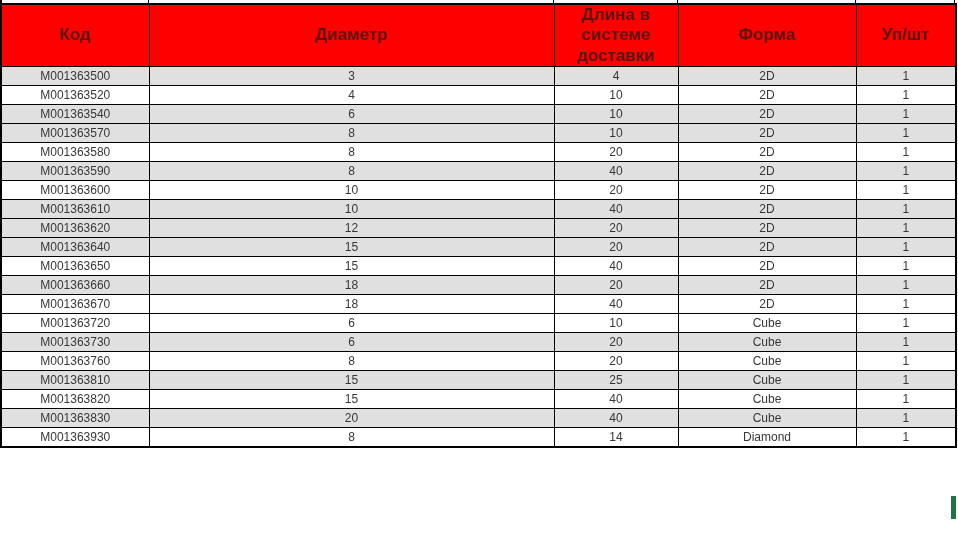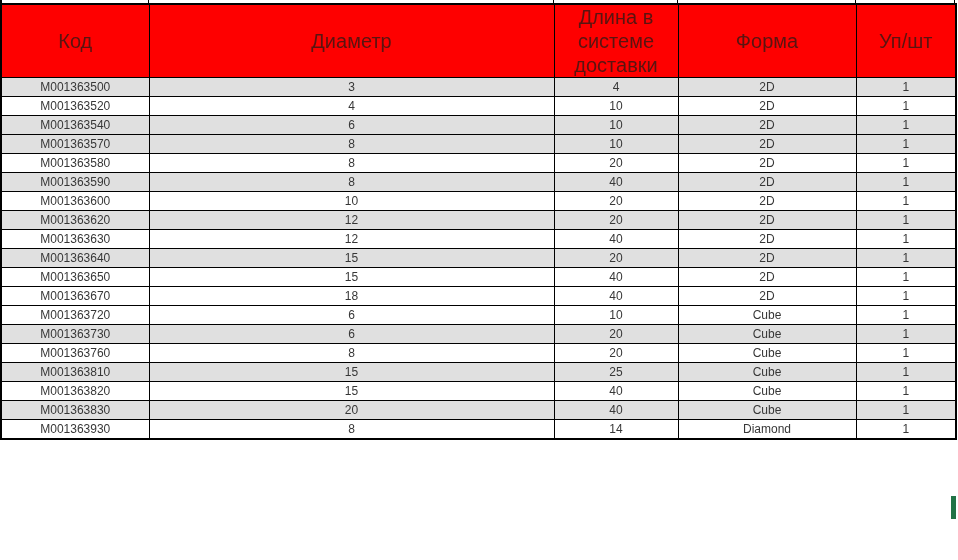--- a/index.html
+++ b/index.html
@@ -36,22 +36,22 @@
     border: 1px solid var(--border, #000);
     text-align: center;
     vertical-align: middle;
     padding: 0 4px;
     overflow: hidden;
     white-space: normal;
   }
   table.grid thead th {
     background: var(--header-bg, #fe0000);
     color: var(--header-text, #5a1410);
-    font-weight: 400;
-    font-size: 20px;
+    font-weight: 700;
+    font-size: 17px;
     line-height: 1.2;
     height: 37px;
   }
   table.grid td {
     height: 18px;
     font-size: 12px;
     color: var(--cell-text, #373737);
     background: var(--row-bg, #ffffff);
     line-height: 1;
   }
@@ -137,44 +137,51 @@
           <td>1</td>
         </tr>
         <tr>
           <td>M001363600</td>
           <td>10</td>
           <td>20</td>
           <td>2D</td>
           <td>1</td>
         </tr>
         <tr class="shaded">
+          <td>M001363610</td>
+          <td>10</td>
+          <td>40</td>
+          <td>2D</td>
+          <td>1</td>
+        </tr>
+        <tr class="shaded">
           <td>M001363620</td>
           <td>12</td>
           <td>20</td>
           <td>2D</td>
           <td>1</td>
         </tr>
-        <tr>
-          <td>M001363630</td>
-          <td>12</td>
-          <td>40</td>
-          <td>2D</td>
-          <td>1</td>
-        </tr>
         <tr class="shaded">
           <td>M001363640</td>
           <td>15</td>
           <td>20</td>
           <td>2D</td>
           <td>1</td>
         </tr>
         <tr>
           <td>M001363650</td>
           <td>15</td>
           <td>40</td>
+          <td>2D</td>
+          <td>1</td>
+        </tr>
+        <tr class="shaded">
+          <td>M001363660</td>
+          <td>18</td>
+          <td>20</td>
           <td>2D</td>
           <td>1</td>
         </tr>
         <tr>
           <td>M001363670</td>
           <td>18</td>
           <td>40</td>
           <td>2D</td>
           <td>1</td>
         </tr>

